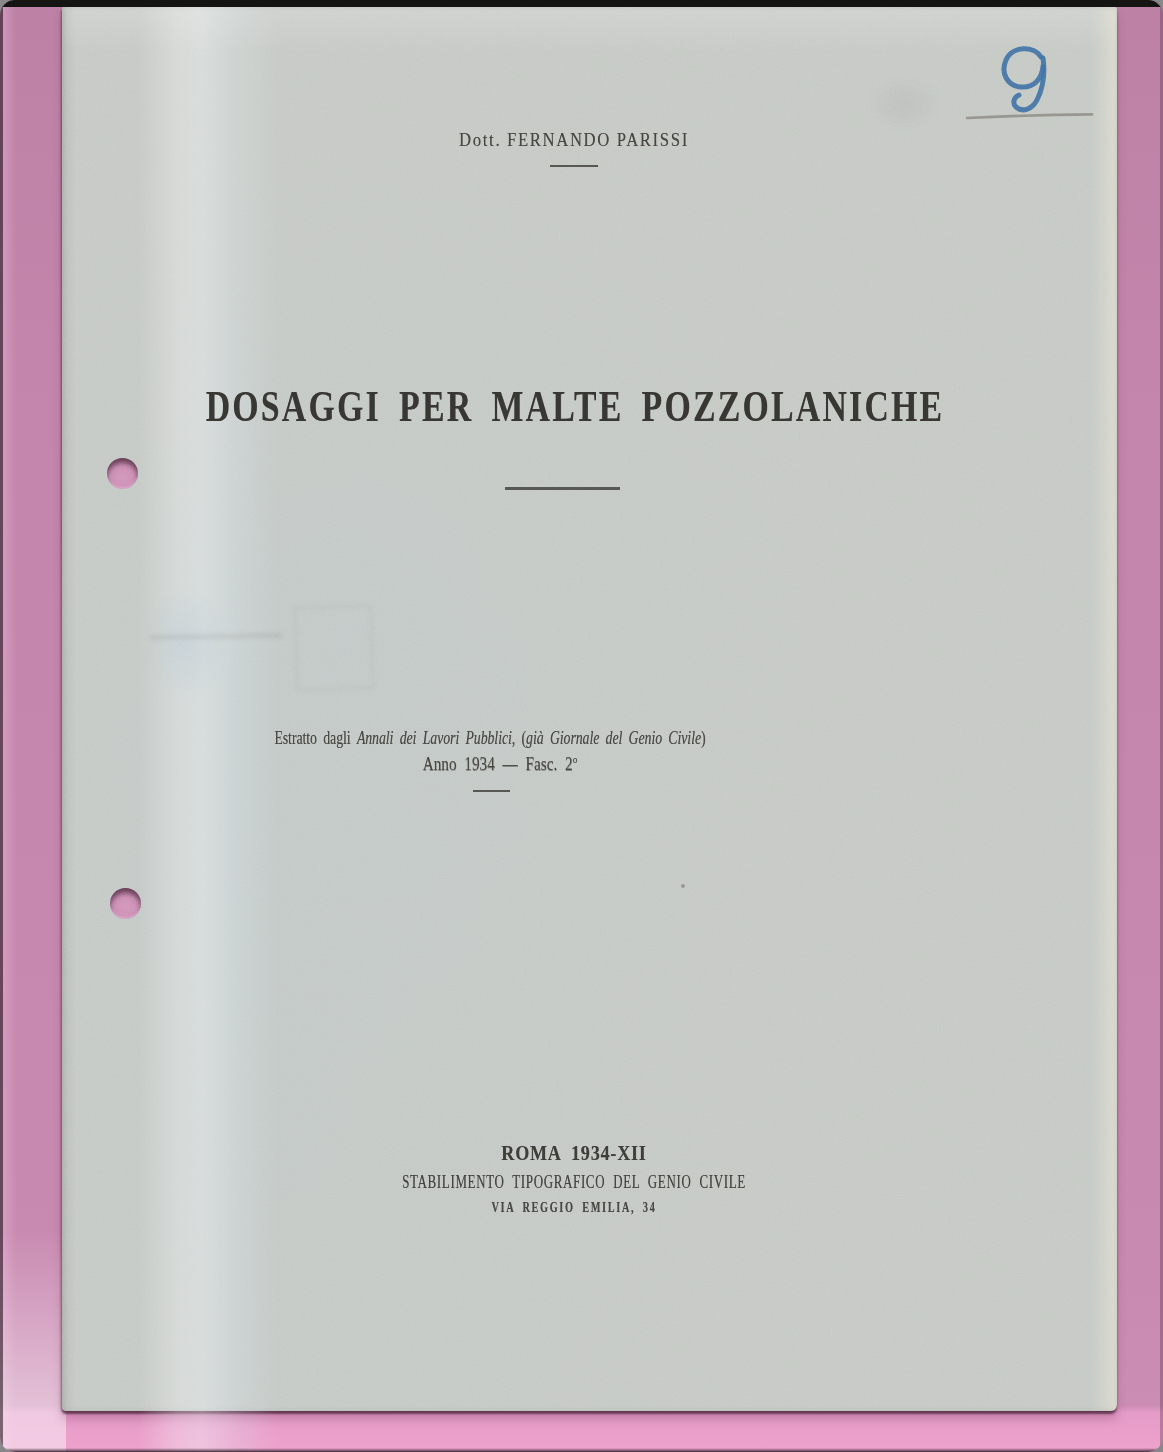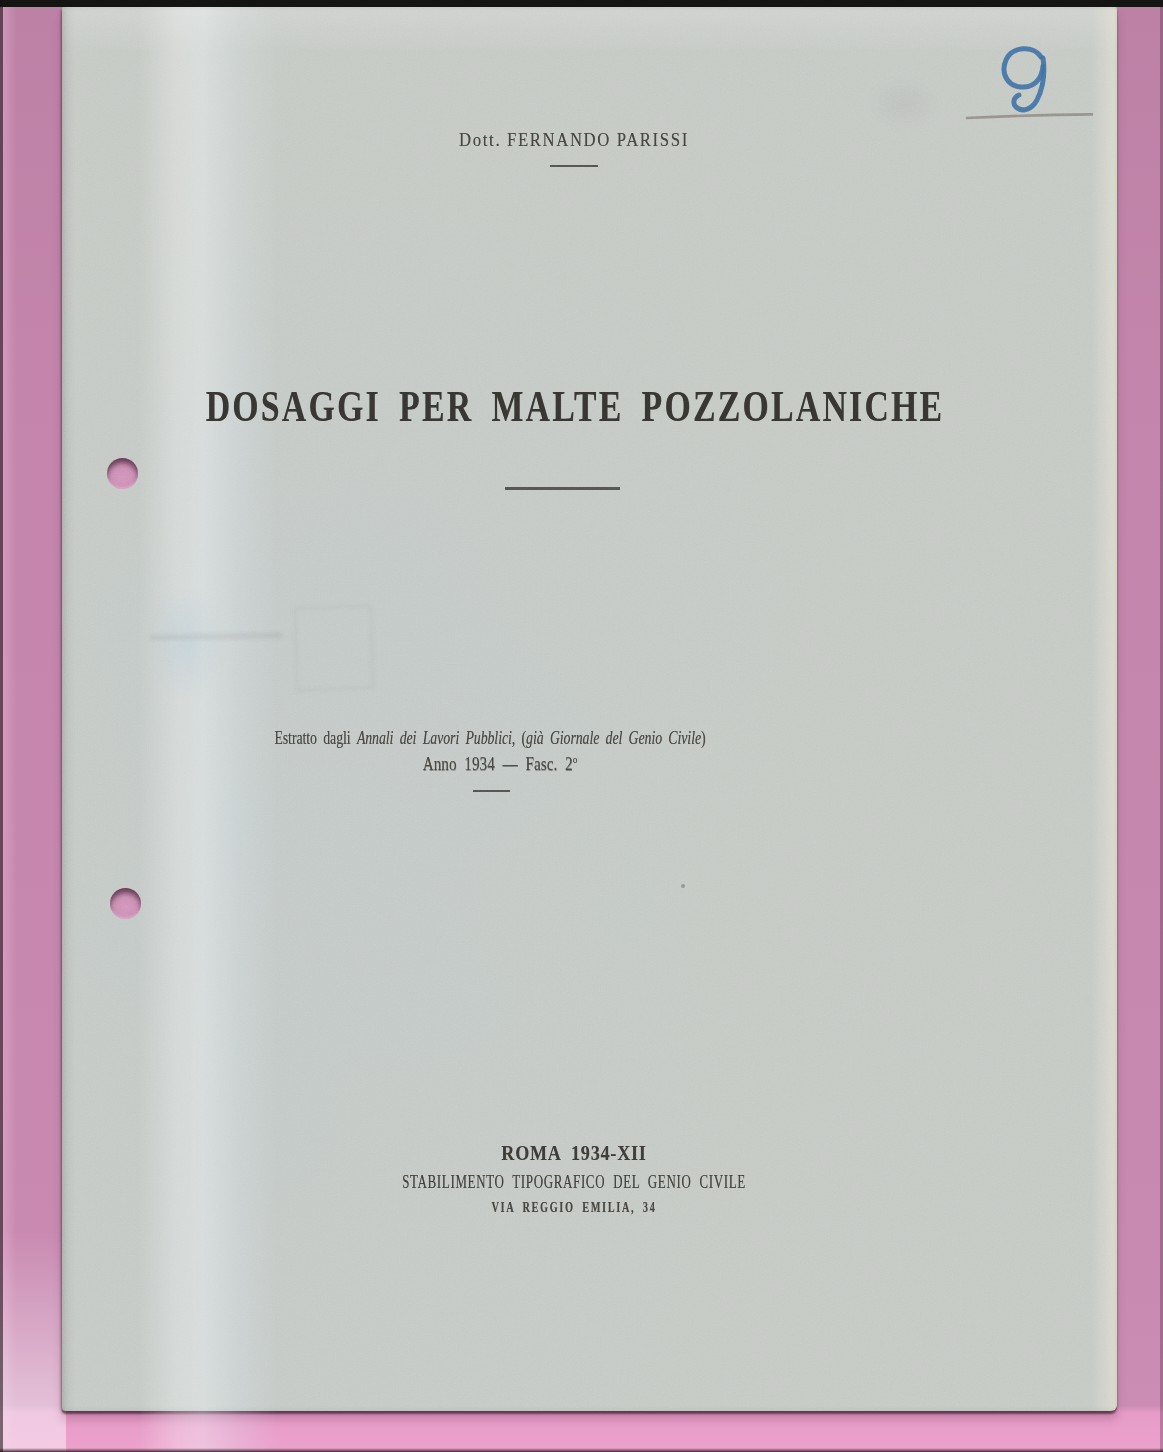--- a/index.html
+++ b/index.html
@@ -2,20 +2,21 @@
 <html><head>
 <meta charset="utf-8">
 <style>
   html,body{margin:0;padding:0;background:#888;}
   .scene{
     position:relative; width:1163px; height:1452px; overflow:hidden;
     font-family:"Liberation Serif", serif;
     background:
       linear-gradient(180deg,#bd81a6 0%, #c385ab 25%, #c687ae 55%, #c98ab1 88%,
                       #cc8db4 96.8%, #e59cc8 97.3%, #eda2cc 100%);
+    border-radius: 15px;
   }
   
   .edge-top{position:absolute;left:0;top:0;width:1163px;height:7px;background:#141412;z-index:9;}
   .edge-bottom{position:absolute;left:0;bottom:0;width:1163px;height:4px;
     background:linear-gradient(180deg,rgba(35,25,32,0) 0%,rgba(35,25,32,.85) 100%);z-index:9;}
   .edge-left{position:absolute;left:0;top:0;width:3px;height:1452px;background:rgba(25,15,22,.55);z-index:9;}
   .edge-right{position:absolute;right:0;top:0;width:3px;height:1452px;background:rgba(40,20,35,.25);z-index:9;}
   .edge-left-light{position:absolute;left:3px;top:0;width:13px;height:1452px;
     background:linear-gradient(90deg,rgba(240,190,220,.35),rgba(240,190,220,0));z-index:1;}
   .haze-bottom-left{position:absolute;left:0;top:1230px;width:66px;height:222px;

